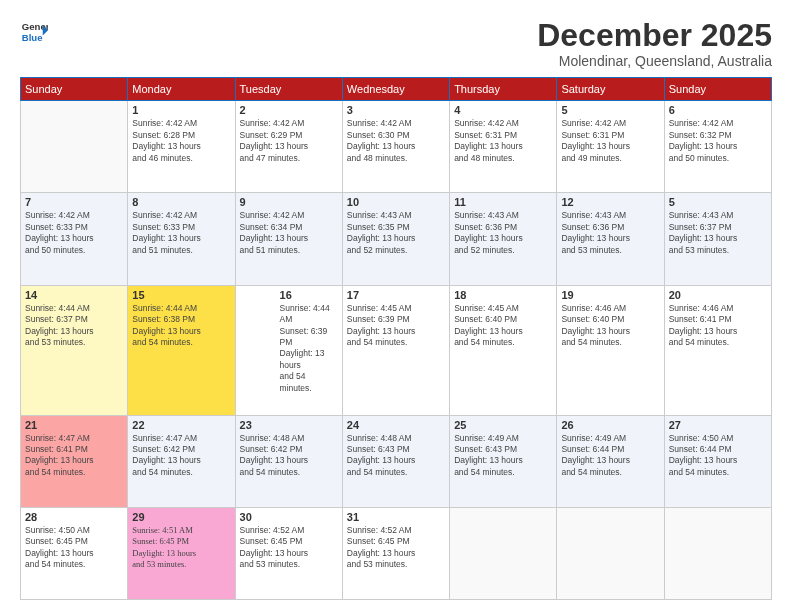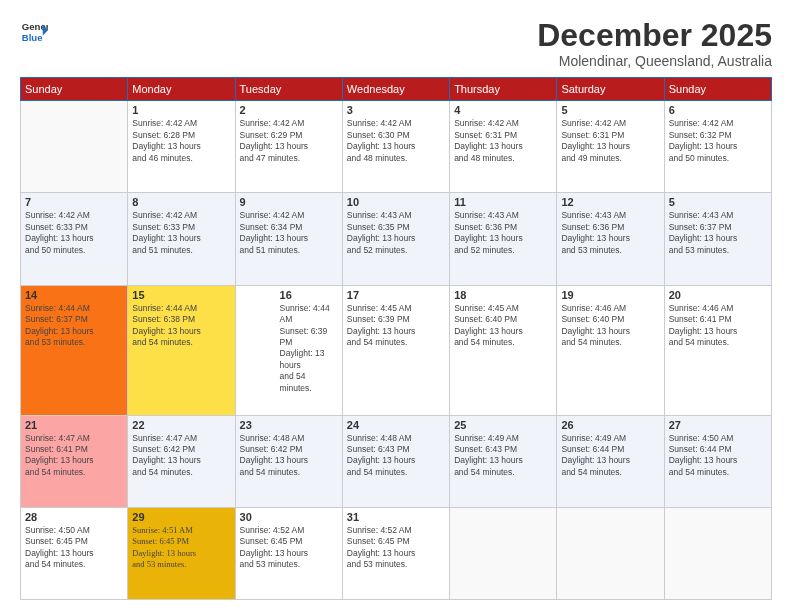--- a/index.html
+++ b/index.html
@@ -206,21 +206,21 @@
           </td>
           <td style="background: rgb(240, 244, 250);">
             <span class="day-num">5</span>
             <div class="day-info" style="white-space: pre-line;">Sunrise: 4:43 AM
 Sunset: 6:37 PM
 Daylight: 13 hours
 and 53 minutes.</div>
           </td>
         </tr>
         <tr>
-          <td style="background: #f97316;">
+          <td style="background: #fef9c3;">
             <span class="day-num">14</span>
             <div class="day-info" style="white-space: pre-line;">Sunrise: 4:44 AM
 Sunset: 6:37 PM
 Daylight: 13 hours
 and 53 minutes.</div>
           </td>
           <td style="background: #fde047;">
             <span class="day-num">15</span>
             <div class="day-info" style="white-space: pre-line;">Sunrise: 4:44 AM
 Sunset: 6:38 PM
@@ -315,21 +315,21 @@
           </td>
         </tr>
         <tr>
           <td style="background: rgb(255, 255, 255);">
             <span class="day-num">28</span>
             <div class="day-info" style="white-space: pre-line;">Sunrise: 4:50 AM
 Sunset: 6:45 PM
 Daylight: 13 hours
 and 54 minutes.</div>
           </td>
-          <td style="background: #eab308;">
+          <td style="background: #f9a8d4;">
             <span class="day-num">29</span>
             <div class="day-info" style="white-space: pre-line; font-family: Liberation Serif, serif;">Sunrise: 4:51 AM
 Sunset: 6:45 PM
 Daylight: 13 hours
 and 53 minutes.</div>
           </td>
           <td style="background: rgb(255, 255, 255);">
             <span class="day-num">30</span>
             <div class="day-info" style="white-space: pre-line;">Sunrise: 4:52 AM
 Sunset: 6:45 PM

